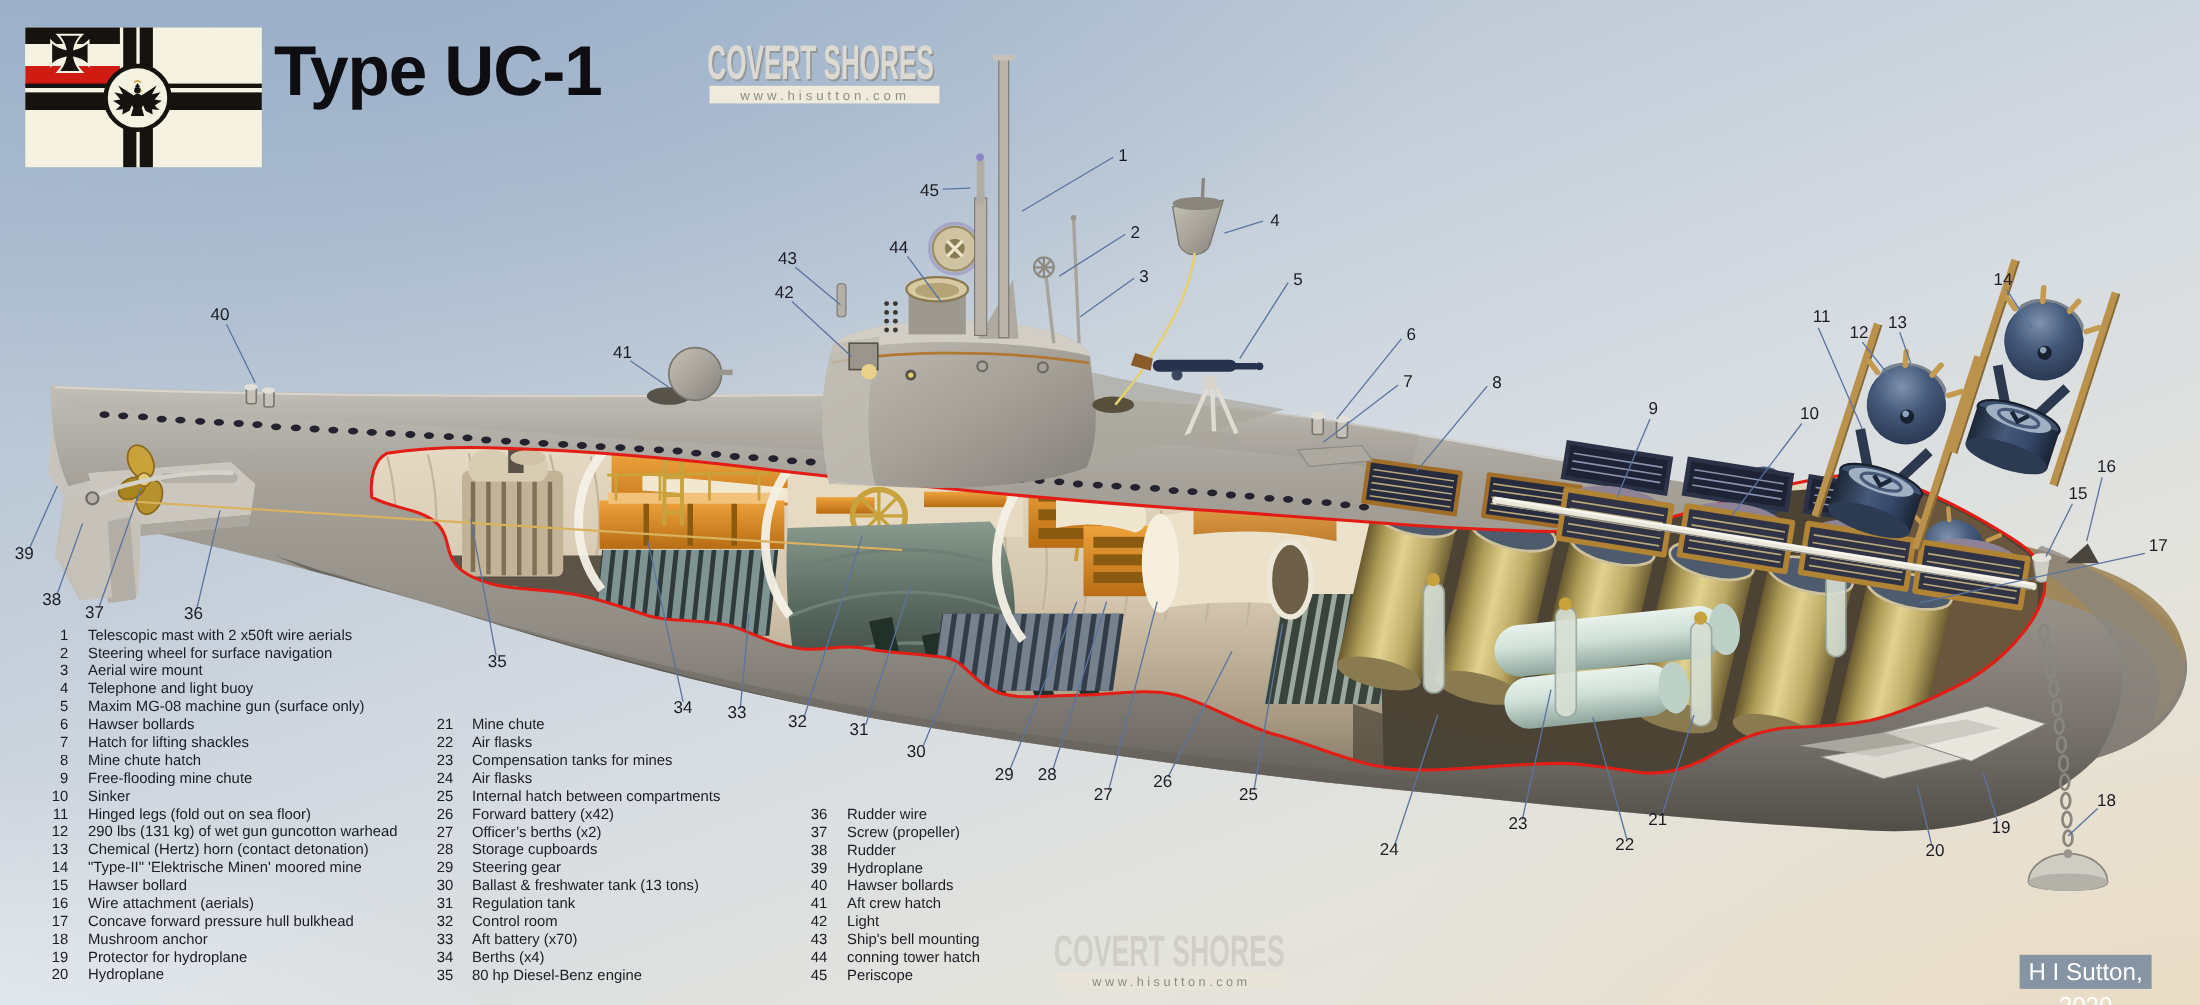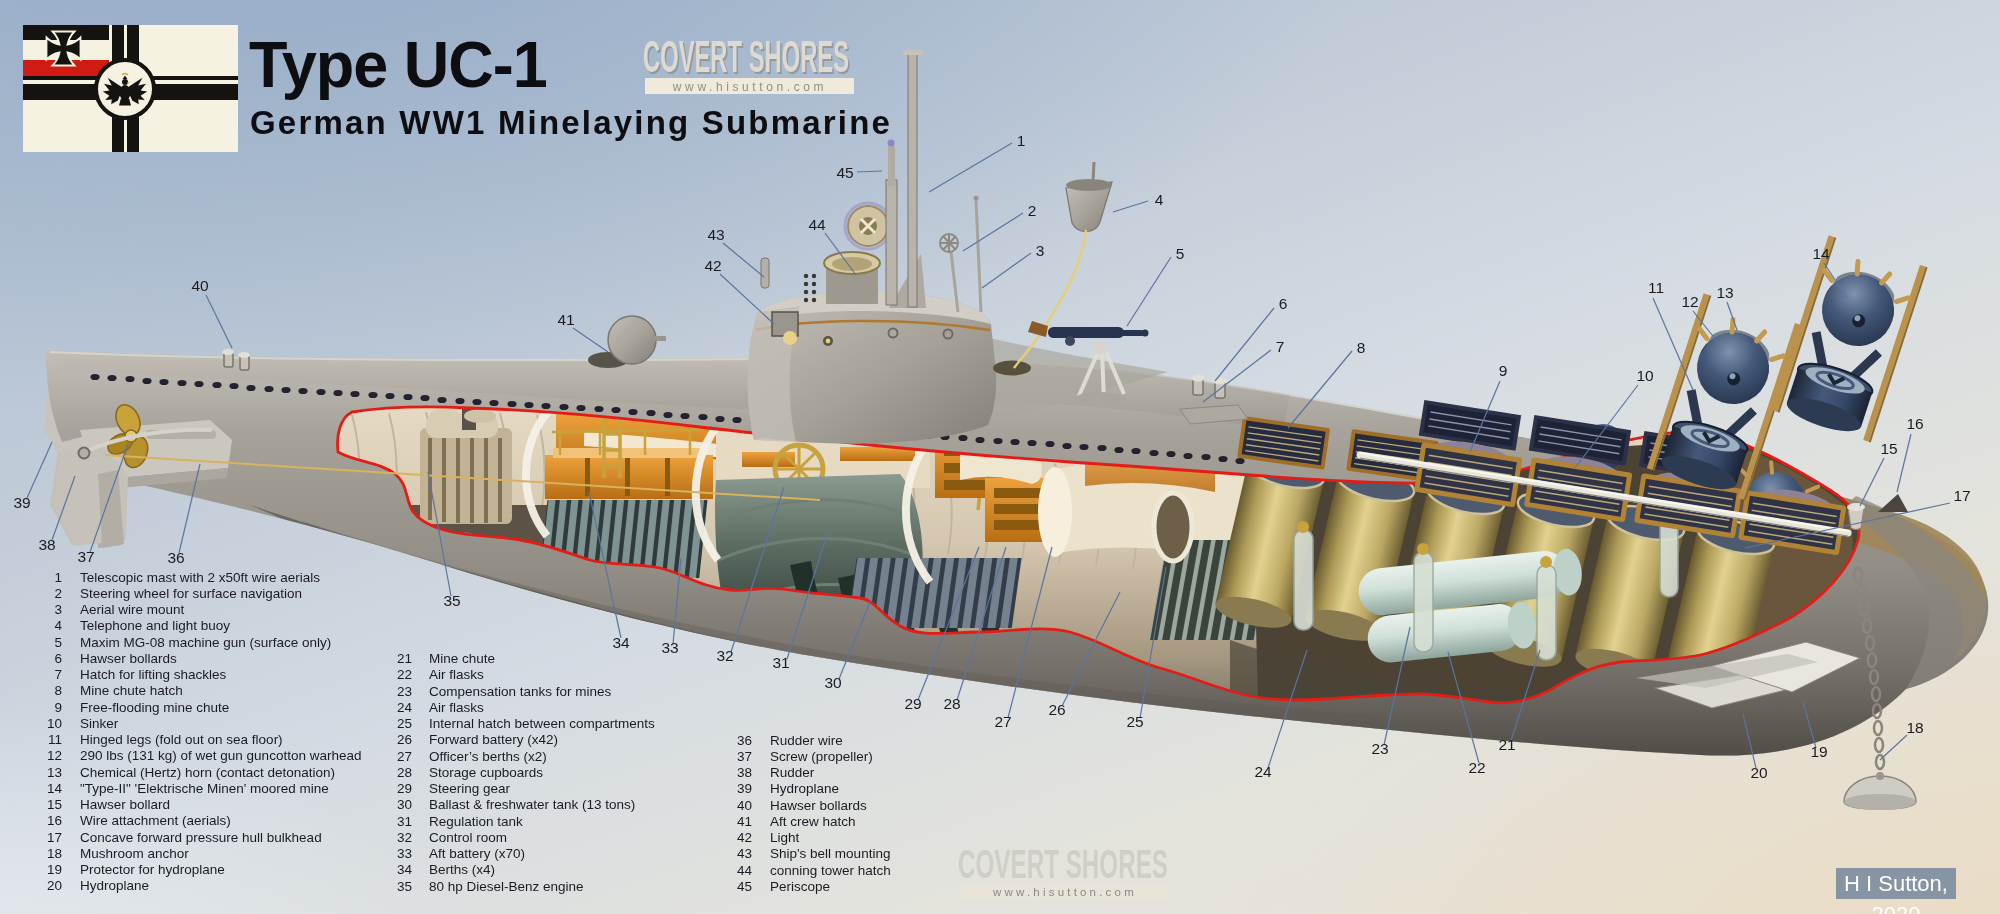--- a/index.html
+++ b/index.html
@@ -915,15 +915,14 @@
 <path d="M98,47 l4,-6 l4,6 Z"></path>
 </g>
 <g transform="translate(102,66) scale(0.6) translate(-102,-67)">
           <path d="M106,52 l5,1 l-5,2 Z" fill="#c8a23c"></path>
         </g>
 <path d="M99,50 q3,-3 6,0" stroke="#c8a23c" stroke-width="1.6" fill="none"></path>
 </g>
 </svg>
 
 <div class="title">Type UC-1</div>
-<div class="subtitle">German WW1 Minelaying Submarine</div>
 <div class="credit">H I Sutton, 2020</div>
 </div>
 
 </body></html>

